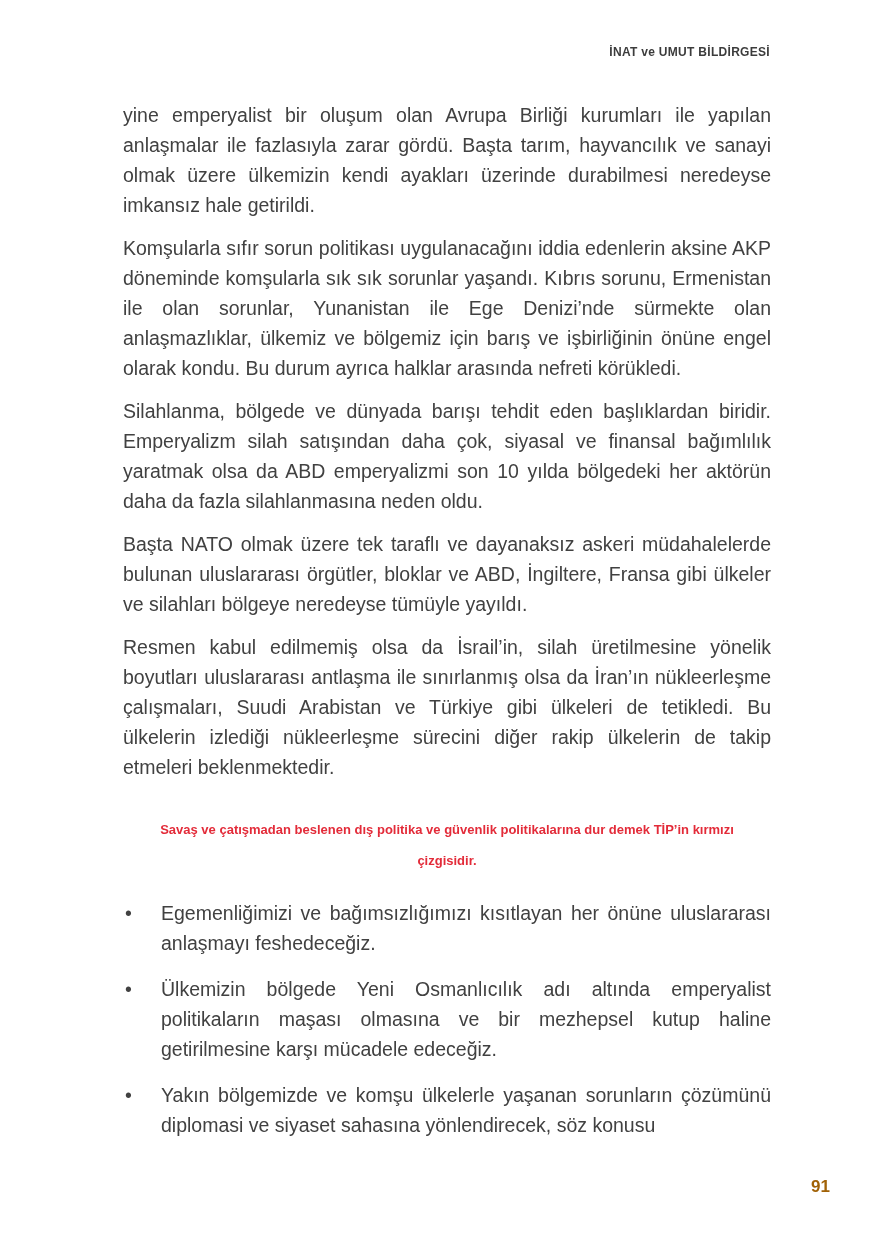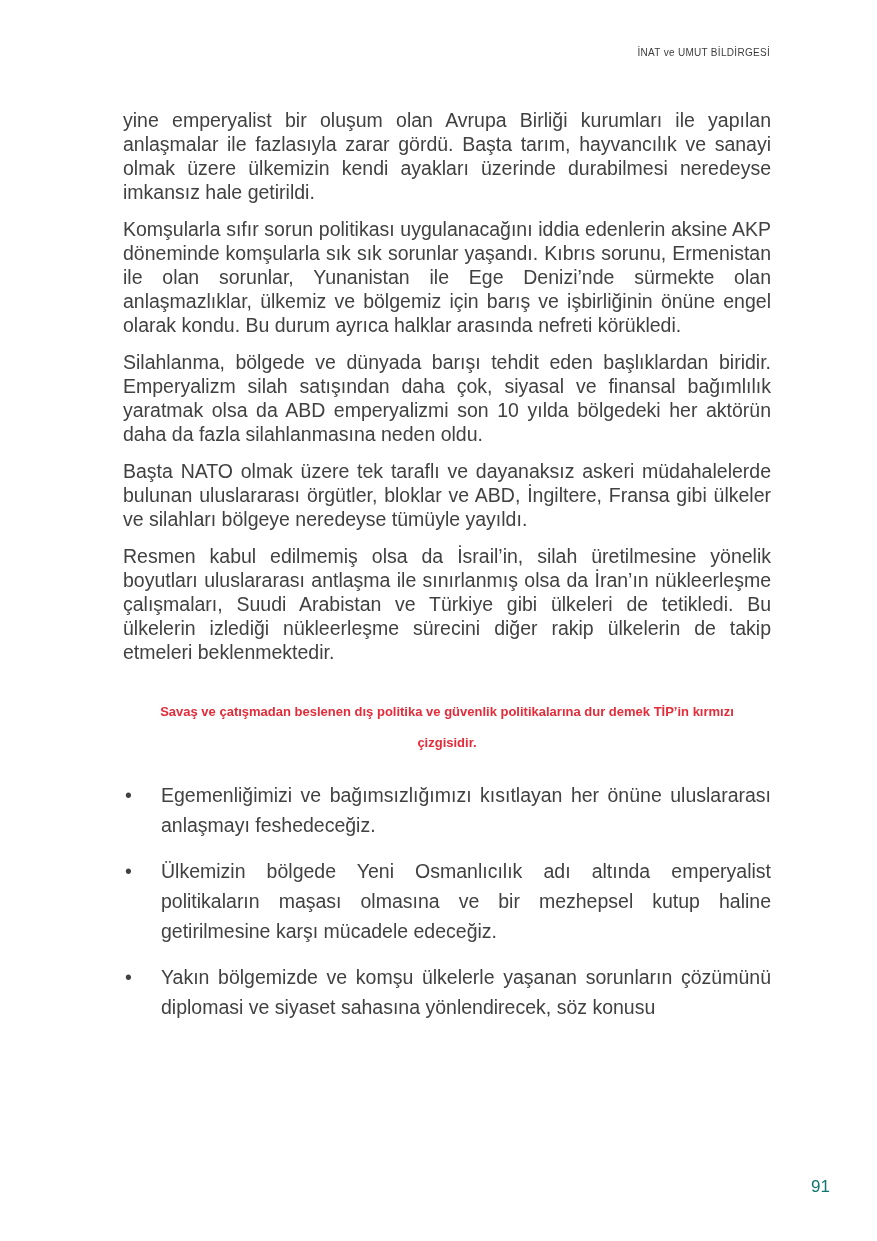--- a/index.html
+++ b/index.html
@@ -14,35 +14,35 @@
     overflow: hidden;
   }
   .header {
     position: absolute;
     top: 42px;
     left: 123px;
     right: 107px;
     text-align: right;
   }
   .header-title {
-    font-size: 10px;
-    font-weight: normal;
+    font-size: 12px;
+    font-weight: bold;
     color: #3c3c3c;
     letter-spacing: 0.3px;
   }
   .content {
     position: absolute;
     top: 100px;
     left: 123px;
     width: 648px;
   }
   .paragraph {
-    margin: 8px 0 13px 0;
+    margin: 0 0 13px 0;
     font-size: 19.5px;
-    line-height: 24px;
+    line-height: 30px;
     text-align: justify;
     hyphens: auto;
     -webkit-hyphens: auto;
     color: #414141;
   }
   .red-heading {
     margin: 32px 28px 22px 28px;
     text-align: center;
     font-size: 13px;
     line-height: 31px;
@@ -71,22 +71,22 @@
     text-align: justify;
     hyphens: auto;
     -webkit-hyphens: auto;
     color: #414141;
   }
   .page-number {
     position: absolute;
     right: 47px;
     bottom: 44px;
     font-size: 17px;
-    font-weight: normal;
-    color: #0f766e;
+    font-weight: bold;
+    color: #a16207;
   }
 </style>
 </head>
 <body>
 
 <div class="page">
 
   <div class="header">
     <span class="header-title">İNAT ve UMUT BİLDİRGESİ</span>
   </div>

